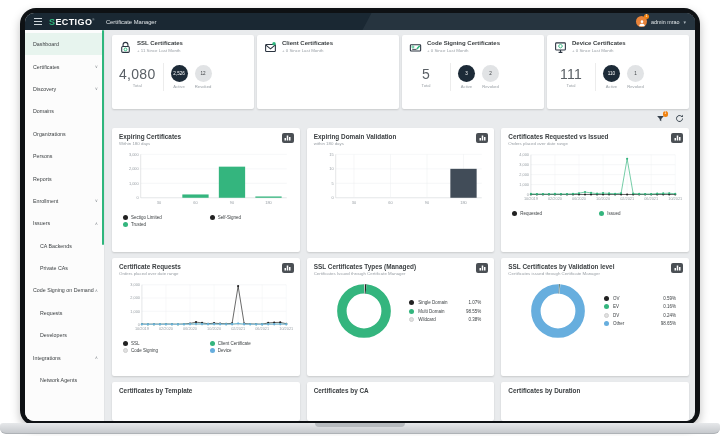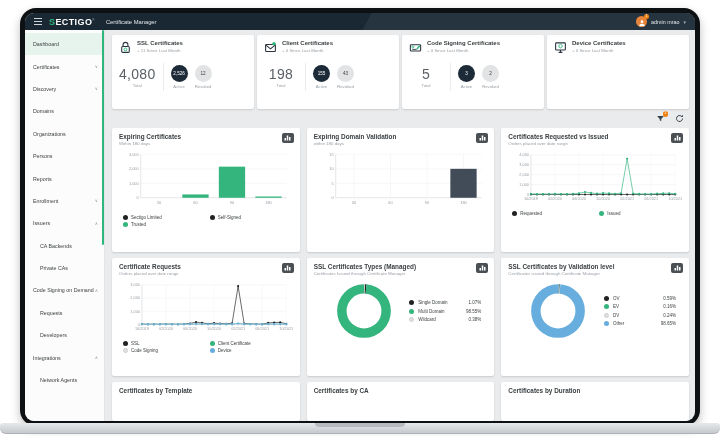--- a/index.html
+++ b/index.html
@@ -207,35 +207,20 @@
               <span><svg viewBox="0 0 24 24" style="width:13px;height:13px">
                   <rect x="3" y="6.5" width="18" height="13" rx="1.5" fill="none" stroke="#2b3440" stroke-width="2"></rect>
                   <path d="M3.5 7.5l8.5 7 8.5-7" fill="none" stroke="#2b3440" stroke-width="2"></path>
                   <circle cx="18.5" cy="5" r="3.2" fill="#2eb67d"></circle>
                 </svg></span>
               <div>
                 <div class="stat-title">Client Certificates</div>
                 <div class="stat-delta">+ 0 Since Last Month</div>
               </div>
             </div>
-            <div class="stat-nums">
-              <div class="tot">
-                <div class="n">198</div>
-                <div class="num-label">Total</div>
-              </div>
-              <div class="vdiv"></div>
-              <div class="circ-block">
-                <div class="circ active">155</div>
-                <div class="num-label">Active</div>
-              </div>
-              <div class="circ-block">
-                <div class="circ revoked">43</div>
-                <div class="num-label">Revoked</div>
-              </div>
-            </div>
           </div>
           <div class="stat-card">
             <div class="stat-head">
               <span><svg viewBox="0 0 24 24" style="width:13px;height:13px">
                   <rect x="2.5" y="7" width="19" height="11.5" rx="1.5" fill="none" stroke="#2b3440" stroke-width="2"></rect>
                   <path d="M6 15.5h8" stroke="#2b3440" stroke-width="1.6"></path>
                   <path d="M13.5 14l5.2-6.2 2.1 1.7-5.2 6.2z" fill="#2eb67d"></path>
                   <circle cx="7.2" cy="11" r="1.9" fill="none" stroke="#2eb67d" stroke-width="1.5"></circle>
                 </svg></span>
               <div>
@@ -262,20 +247,35 @@
           <div class="stat-card">
             <div class="stat-head">
               <span><svg viewBox="0 0 24 24" style="width:13px;height:13px">
                   <rect x="3" y="3.5" width="18" height="13" rx="1.5" fill="none" stroke="#2b3440" stroke-width="2"></rect>
                   <path d="M8.5 21h7M12 16.5V21" stroke="#2b3440" stroke-width="2"></path>
                   <path d="M12 6.2l3.1 1.8v3L12 12.8 8.9 11V8z" fill="none" stroke="#2eb67d" stroke-width="1.6"></path>
                 </svg></span>
               <div>
                 <div class="stat-title">Device Certificates</div>
                 <div class="stat-delta">+ 0 Since Last Month</div>
+              </div>
+            </div>
+            <div class="stat-nums">
+              <div class="tot">
+                <div class="n">111</div>
+                <div class="num-label">Total</div>
+              </div>
+              <div class="vdiv"></div>
+              <div class="circ-block">
+                <div class="circ active">110</div>
+                <div class="num-label">Active</div>
+              </div>
+              <div class="circ-block">
+                <div class="circ revoked">1</div>
+                <div class="num-label">Revoked</div>
               </div>
             </div>
           </div>
         </div>
 
       <div class="toolbar">
         <div class="tool">
           <svg viewBox="0 0 24 24">
               <path d="M3 5h18l-7 8v6l-4-2.2V13z" fill="#37424d"></path>
             </svg>

